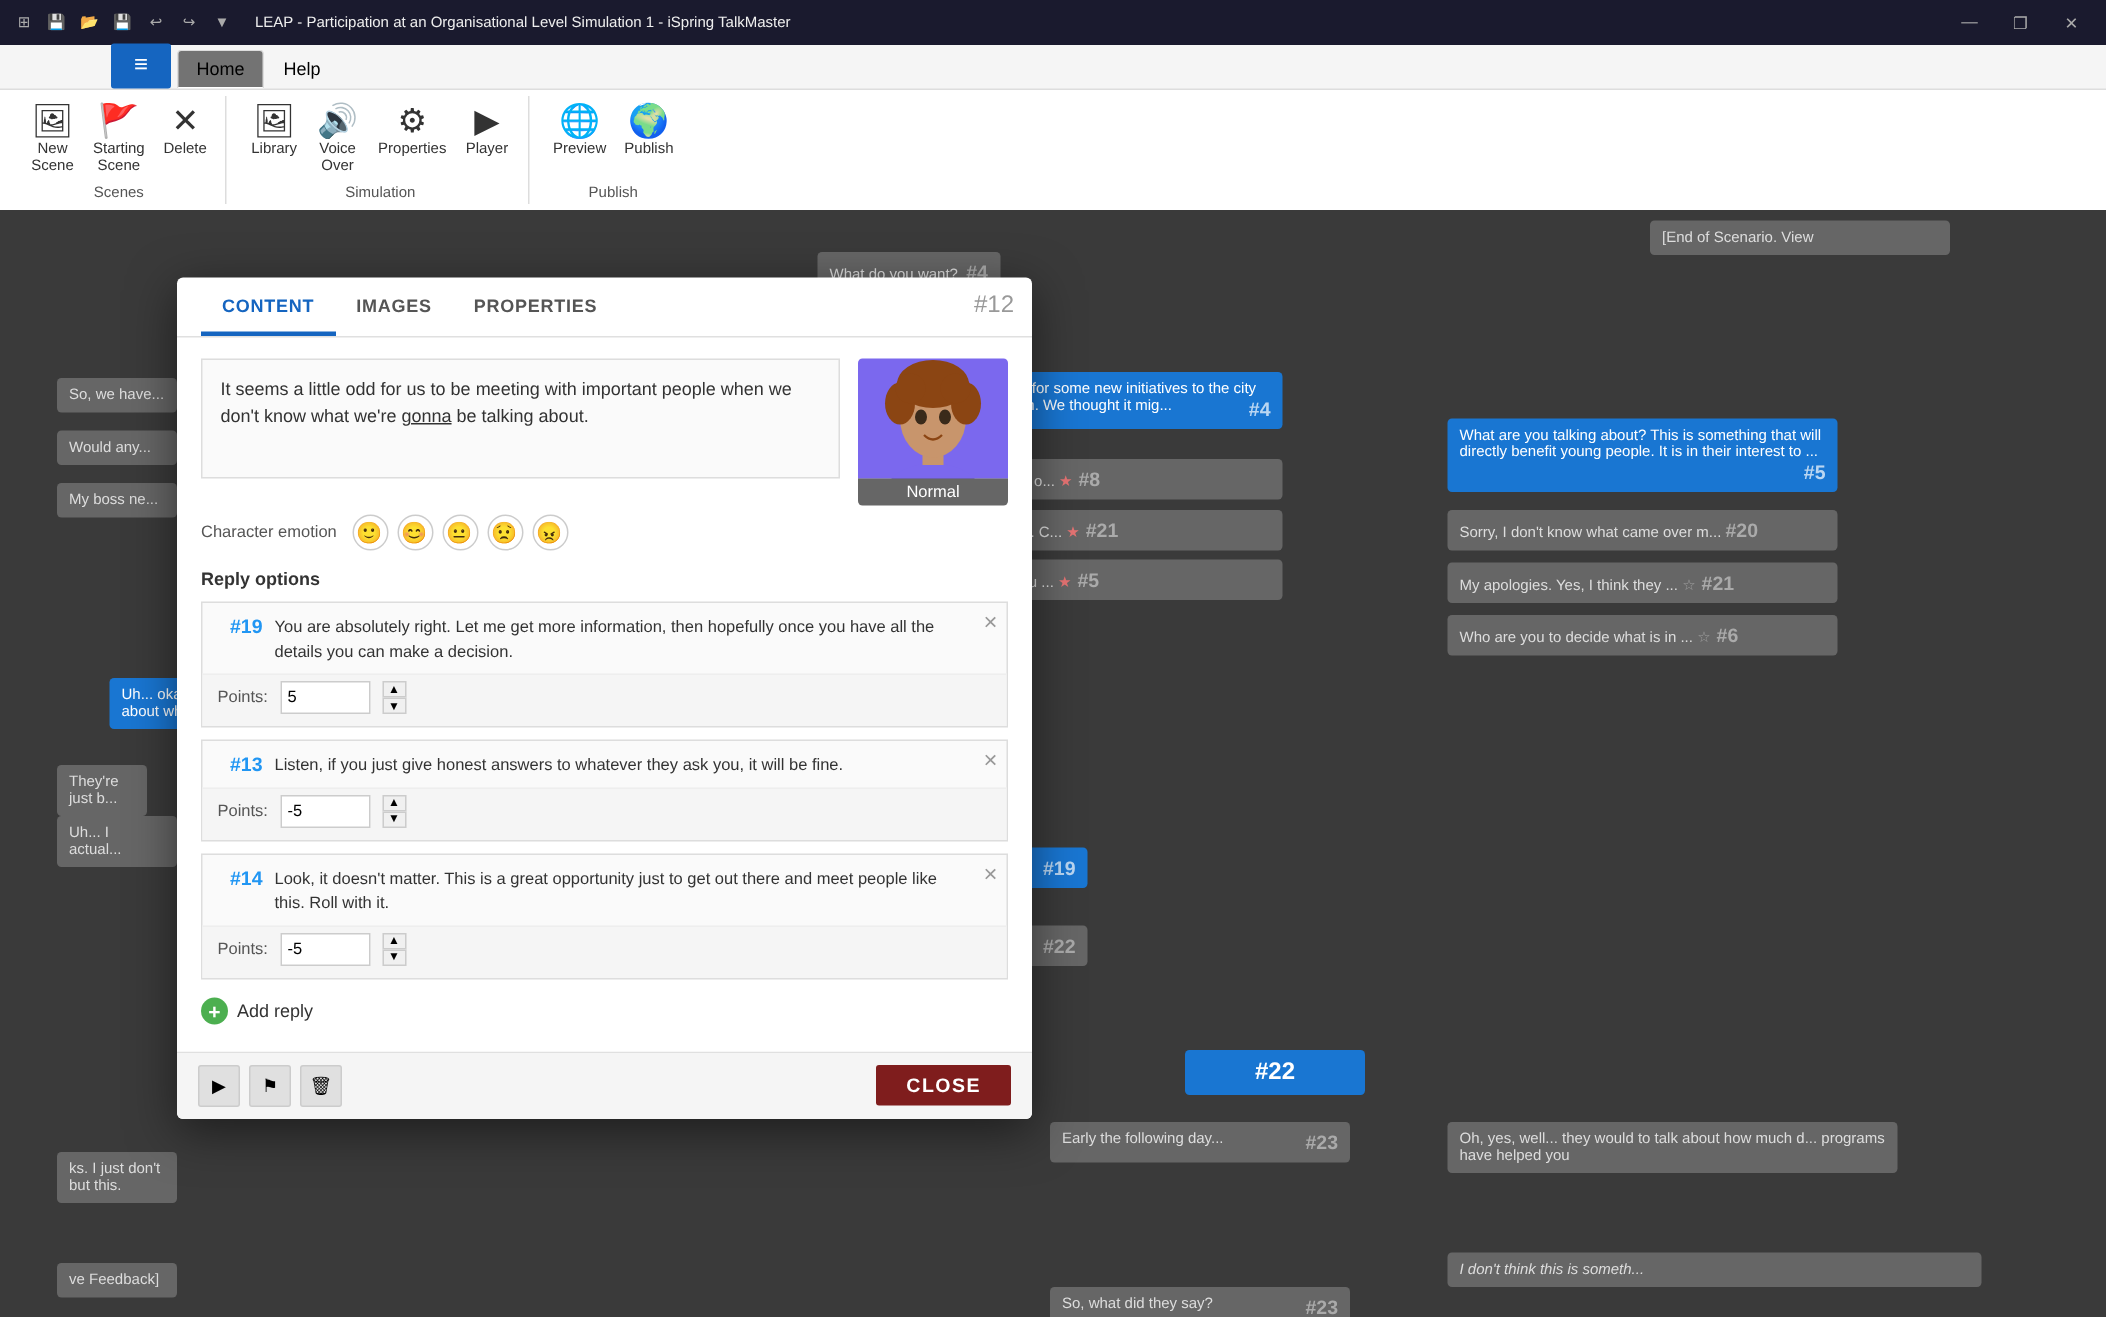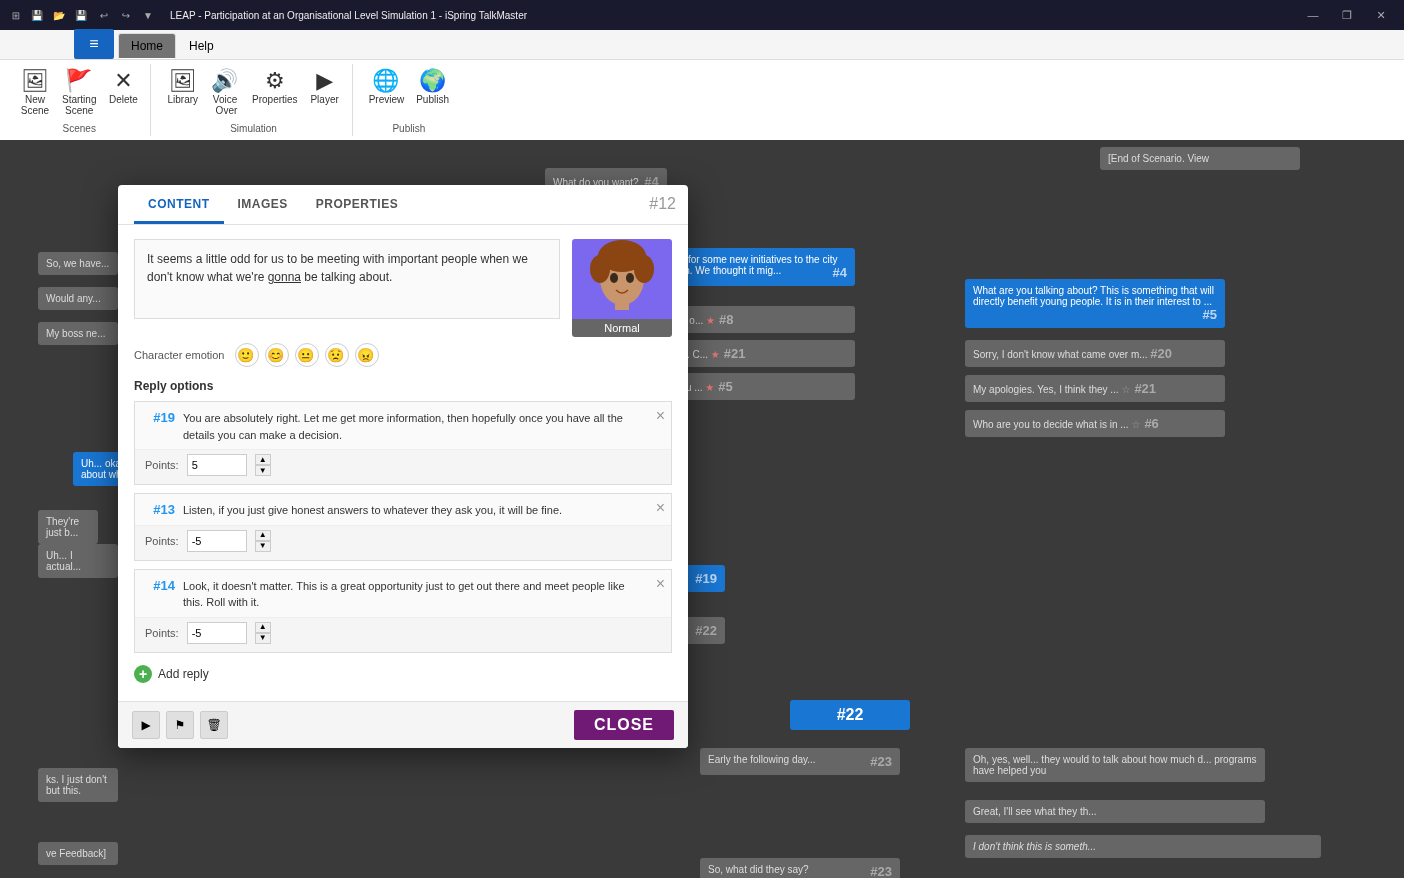--- a/index.html
+++ b/index.html
@@ -360,25 +360,25 @@
       width: 28px; height: 28px;
       background: #e0e0e0;
       border: 1px solid #ccc;
       border-radius: 2px;
       display: flex; align-items: center; justify-content: center;
       cursor: pointer;
       font-size: 12px;
     }
     .close-btn {
       padding: 6px 20px;
-      background: #701a75;
+      background: #7f1d1d;
       color: white;
       border: none;
       border-radius: 2px;
-      font-size: 16px;
+      font-size: 13px;
       cursor: pointer;
       font-weight: 600;
       letter-spacing: 1px;
     }
   </style>
 </head>
 <body>
 
 <div class="titlebar">
   <div class="titlebar-left">
@@ -426,21 +426,21 @@
     </div>
 
     <div class="ribbon-group">
       <div class="ribbon-group-items">
         <div class="ribbon-btn">
           <span class="icon" style="font-size:22px;">🖼</span>
           <span>Library</span>
         </div>
         <div class="ribbon-btn">
           <span class="icon" style="font-size:22px;">🔊</span>
-          <span style="text-align:right;">Voice<br>Over</span>
+          <span style="text-align:center;">Voice<br>Over</span>
         </div>
         <div class="ribbon-btn">
           <span class="icon" style="font-size:22px;">⚙</span>
           <span>Properties</span>
         </div>
         <div class="ribbon-btn">
           <span class="icon" style="font-size:22px;">▶</span>
           <span>Player</span>
         </div>
       </div>
@@ -524,23 +524,20 @@
     [continue]
     <span class="scene-card-number" style="float:right;">#22</span>
   </div>
 
   <div class="scene-card blue" style="position:absolute;top:560px;left:790px;width:120px;font-size:16px;font-weight:bold;text-align:center;">
     #22
   </div>
 
   <div class="scene-card gray" style="position:absolute;top:608px;left:965px;width:300px;font-size:10px;">
     Oh, yes, well... they would to talk about how much d... programs have helped you
-  </div>
-  <div class="scene-card gray" style="position:absolute;top:660px;left:965px;width:300px;font-size:10px;">
-    Great, I'll see what they th...
   </div>
   <div class="scene-card gray" style="position:absolute;top:695px;left:965px;width:356px;font-size:10px;font-style:italic;">
     I don't think this is someth...
   </div>
 
   <div class="scene-card gray" style="position:absolute;top:608px;left:700px;width:200px;font-size:10px;">
     Early the following day...
     <span class="scene-card-number" style="float:right;">#23</span>
   </div>
 

